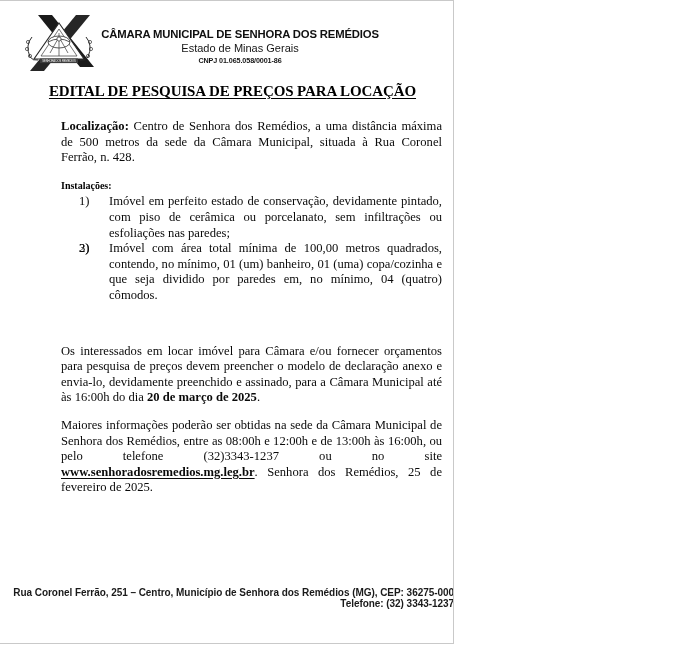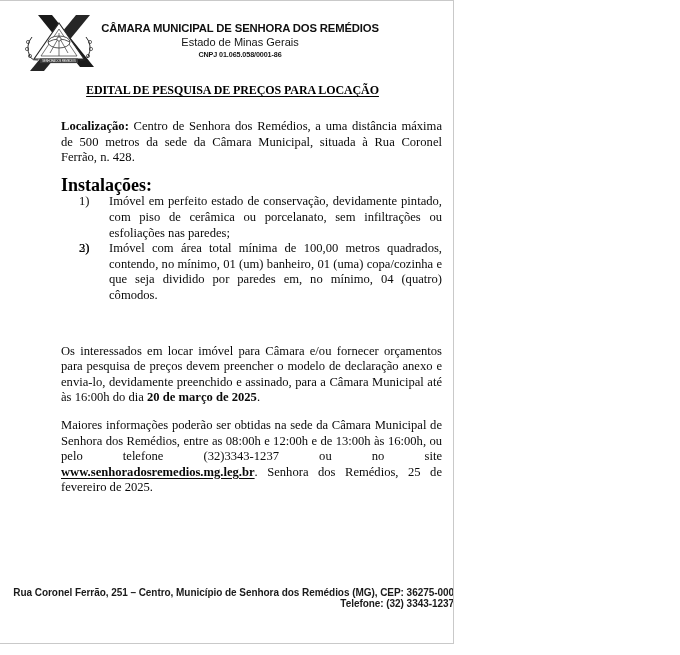--- a/index.html
+++ b/index.html
@@ -39,21 +39,21 @@
     position: absolute;
     left: 18px;
     top: 14px;
     width: 82px;
     height: 58px;
   }
 
   .header-text {
     position: absolute;
     left: 92px;
-    top: 21px;
+    top: 27px;
     width: 296px;
     text-align: center;
     font-family: "Liberation Sans", "DejaVu Sans", sans-serif;
   }
   .org-name {
     font-size: 11.3px;
     font-weight: bold;
     letter-spacing: -0.15px;
     color: #101010;
     white-space: nowrap;
@@ -68,21 +68,21 @@
     font-weight: bold;
     color: #151515;
     margin-top: 2px;
     letter-spacing: -0.1px;
     text-align: center;
   }
 
   
   .doc-title {
     text-align: center;
-    font-size: 12px;
+    font-size: 15px;
     font-weight: bold;
     color: #000;
     text-decoration: underline;
     text-underline-offset: 2px;
     margin: 10px 0 0 12px;
     letter-spacing: -0.1px;
   }
 
   
   .body-area {
@@ -107,21 +107,21 @@
   }
   .bold { font-weight: bold; }
   .url {
     font-weight: bold;
     text-decoration: underline;
     text-underline-offset: 1.5px;
   }
 
   .section-label {
     margin: 0 0 1px 0;
-    font-size: 18px;
+    font-size: 10px;
     line-height: 15.6px;
   }
 
   ol.items {
     margin: 0;
     padding: 0;
     list-style: none;
   }
   ol.items li {
     position: relative;

